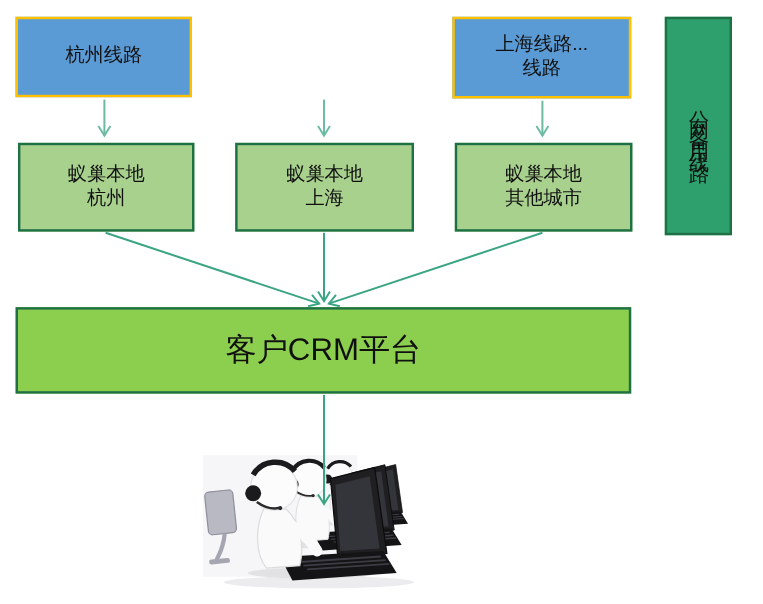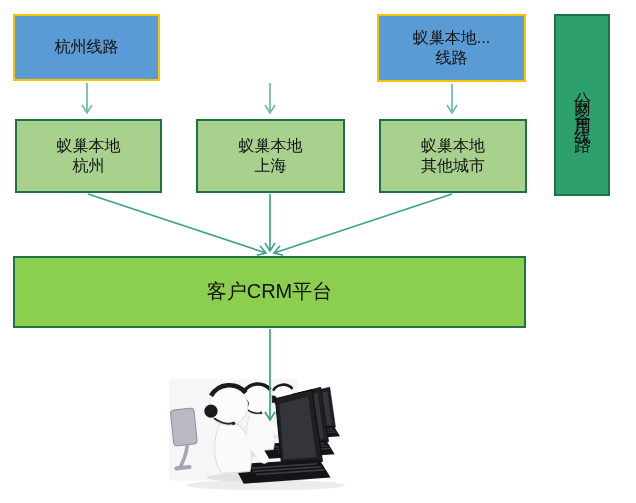--- a/index.html
+++ b/index.html
@@ -6,37 +6,37 @@
   #canvas{
     position:relative;width:636px;height:503px;background:#ffffff;overflow:hidden;
     font-family:"Liberation Sans","DejaVu Sans",sans-serif;color:#111;
   }
   .node{
     position:absolute;box-sizing:border-box;display:flex;align-items:center;justify-content:center;
     text-align:center;white-space:pre-line;line-height:1.28;font-size:16px;color:#101010;
   }
   .box-blue{background:var(--blue-fill,#5B9BD5);border:2px solid var(--yellow-border,#FFC000);}
   .box-lgreen{background:var(--light-green-fill,#A9D18E);border:2px solid var(--green-border,#1E7145);text-align:center;}
-  .box-crm{background:var(--crm-fill,#8CCE4D);border:2px solid var(--green-border,#1E7145);font-size:20px;}
+  .box-crm{background:var(--crm-fill,#8CCE4D);border:2px solid var(--green-border,#1E7145);font-size:26px;}
   .box-backup{
     background:var(--backup-fill,#2EA06E);border:2px solid var(--green-border,#17694a);
     writing-mode:vertical-rl;text-orientation:upright;letter-spacing:9px;font-size:17px;
   }
   #arrow-layer{position:absolute;left:0;top:0;width:636px;height:503px;z-index:3;pointer-events:none;}
   #illustration{position:absolute;z-index:1;}
 </style>
 </head>
 <body>
 
 <div id="canvas">
 
   <div class="node box-blue" style="left:13px;top:14px;width:147px;height:67px;">杭州线路</div>
 
 
-  <div class="node box-blue" style="left:377px;top:14px;width:149px;height:68px;">蚁巢本地...
+  <div class="node box-blue" style="left:377px;top:14px;width:149px;height:68px;">上海线路...
 线路</div>
 
   <div class="node box-backup" style="left:554px;top:14px;width:56px;height:182px;">公网备用线路</div>
 
   <div class="node box-lgreen" style="left:15px;top:119px;width:147px;height:74px;">蚁巢本地
 杭州</div>
 
   <div class="node box-lgreen" style="left:196px;top:119px;width:149px;height:74px;">蚁巢本地
 上海</div>
 

